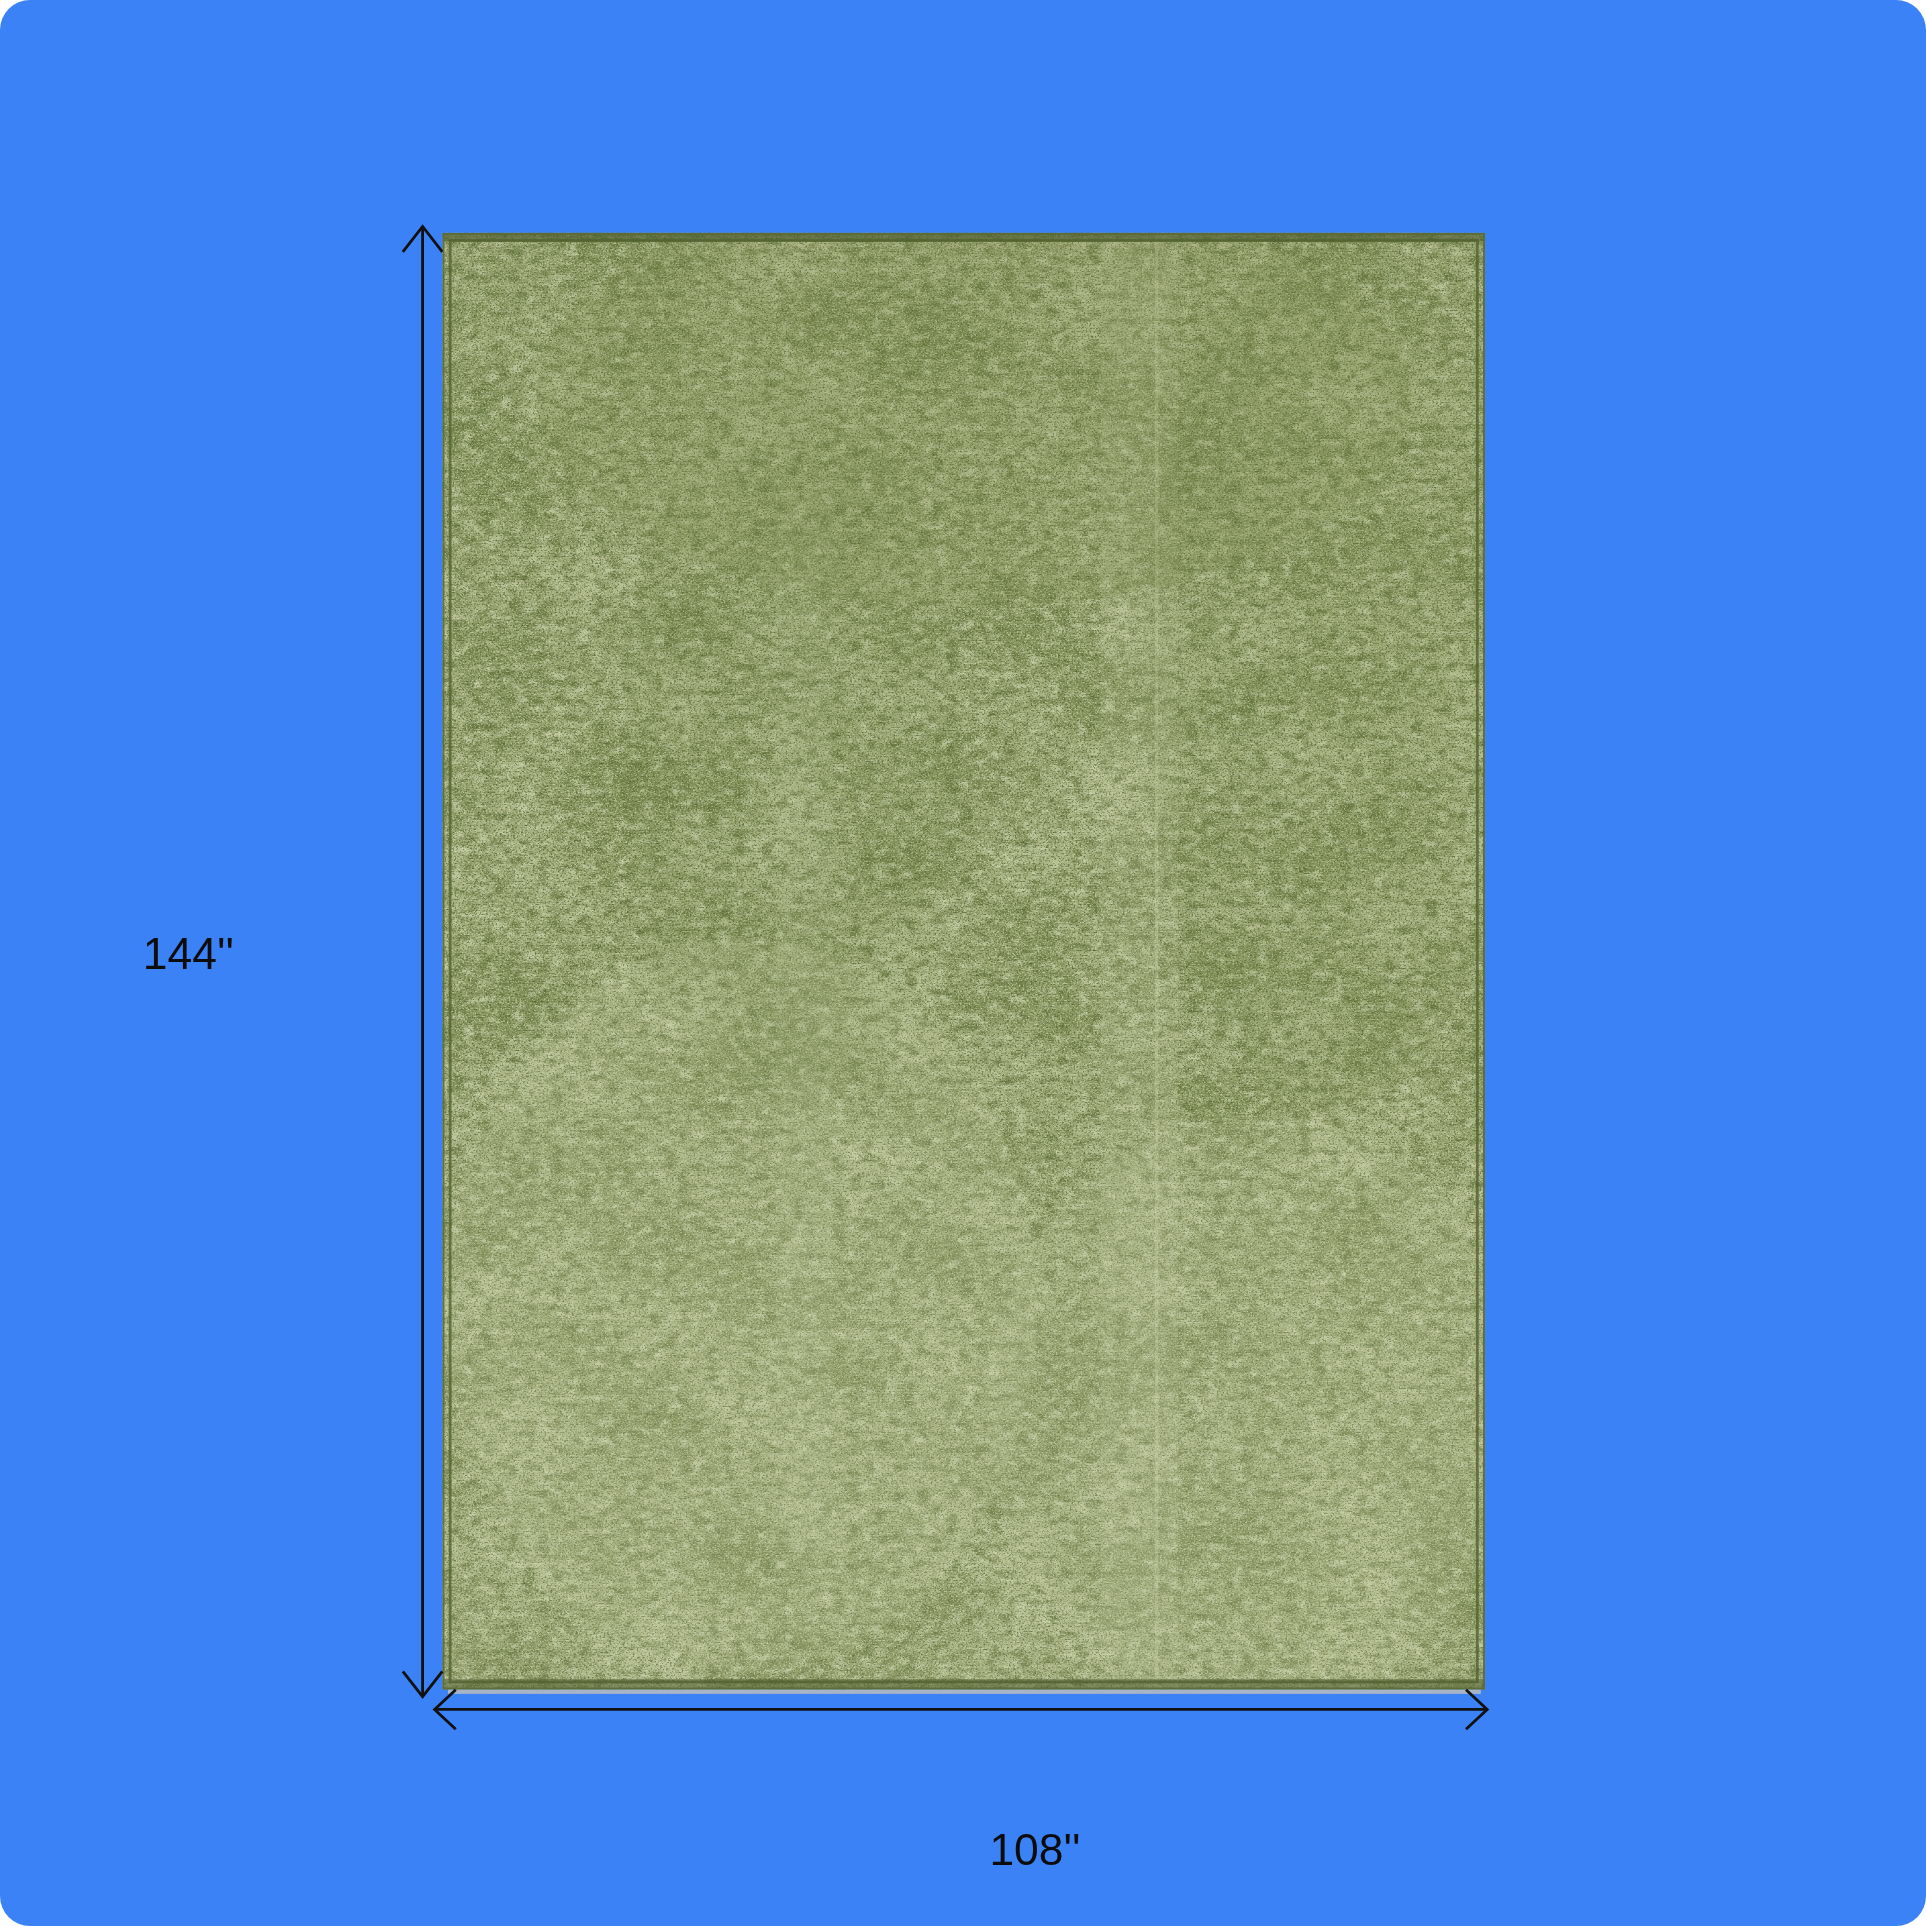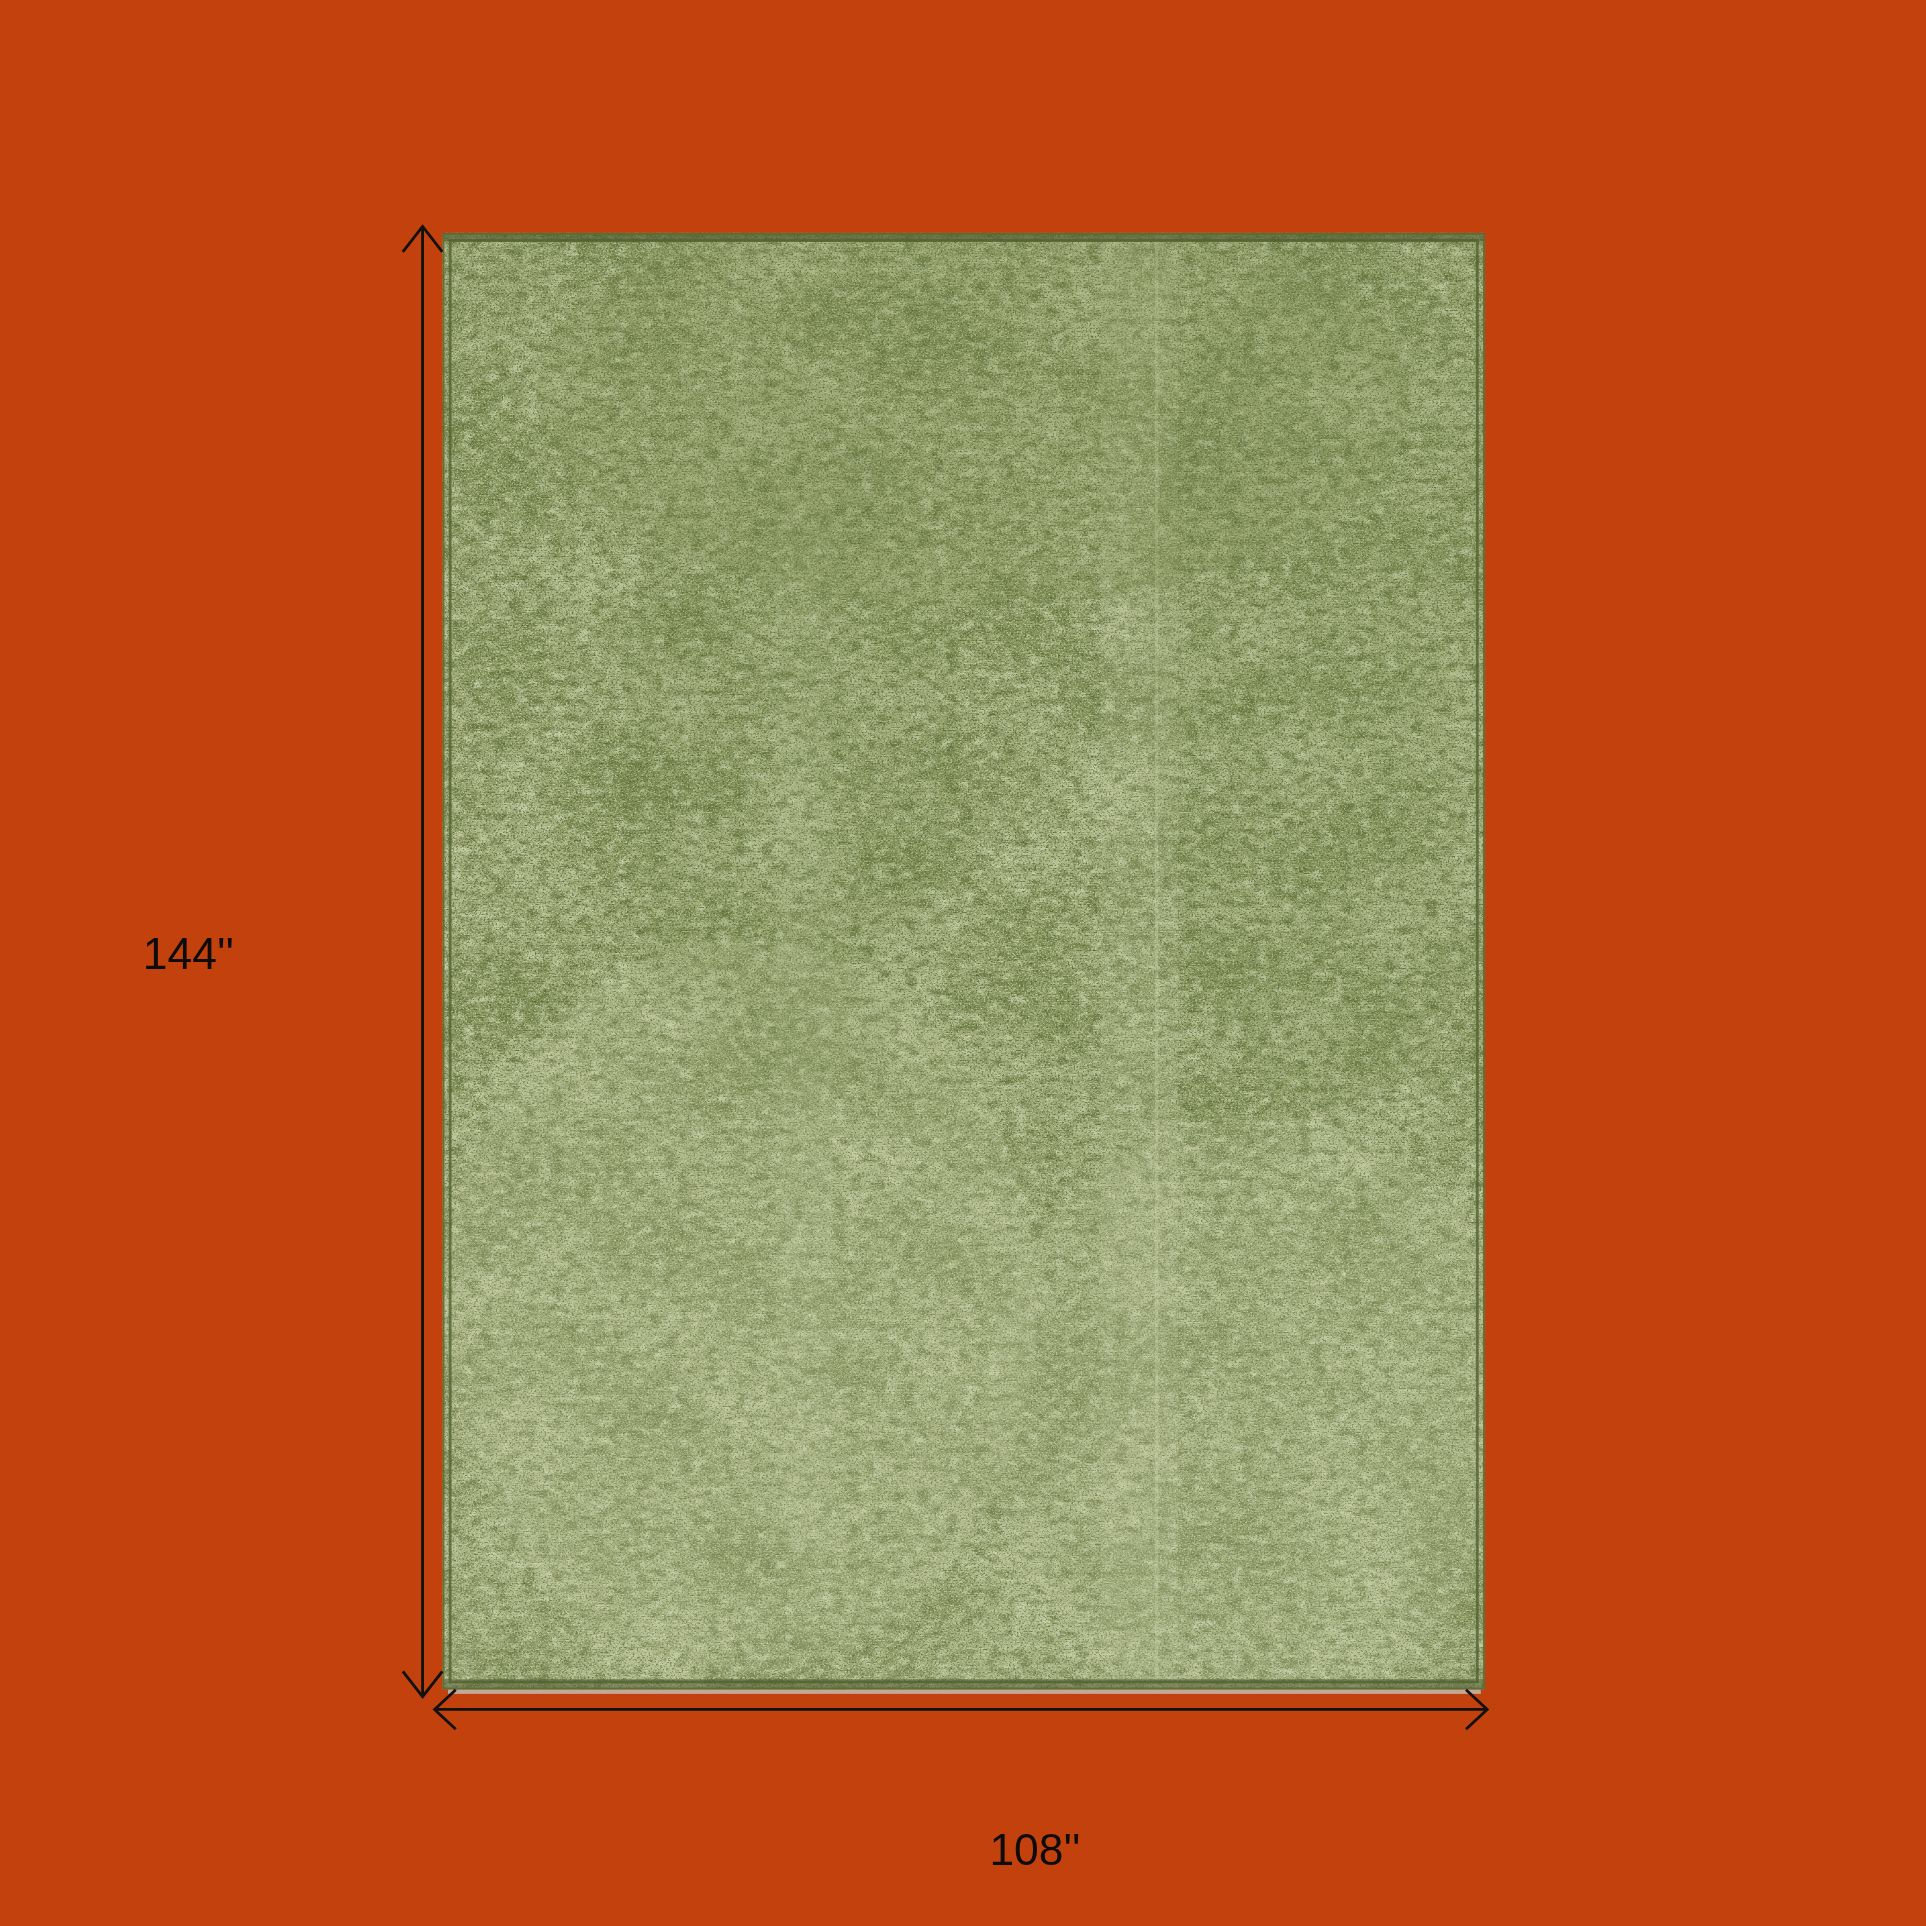--- a/index.html
+++ b/index.html
@@ -1,17 +1,17 @@
 <!DOCTYPE html>
 <html style="font-size:11.3px"><head>
 <meta charset="utf-8">
 <style>
   html,body{margin:0;padding:0;background:#ffffff;}
-  #canvas{position:relative;width:1926px;height:1926px;background:#c2410c;overflow:hidden;
-          font-family:"Liberation Sans", sans-serif;}
+  #canvas{position:relative;width:1926px;height:1926px;background:#3b82f6;overflow:hidden;
+          font-family:"Liberation Sans", sans-serif;border-radius:30px;}
   svg{display:block;}
 </style>
 </head>
 <body>
 <div id="canvas">
 <svg width="1926" height="1926" viewBox="0 0 2730 2730">
   <defs>
     <clipPath id="rugClip">
           <rect x="627" y="330" width="1478" height="2065"></rect>
         </clipPath>

